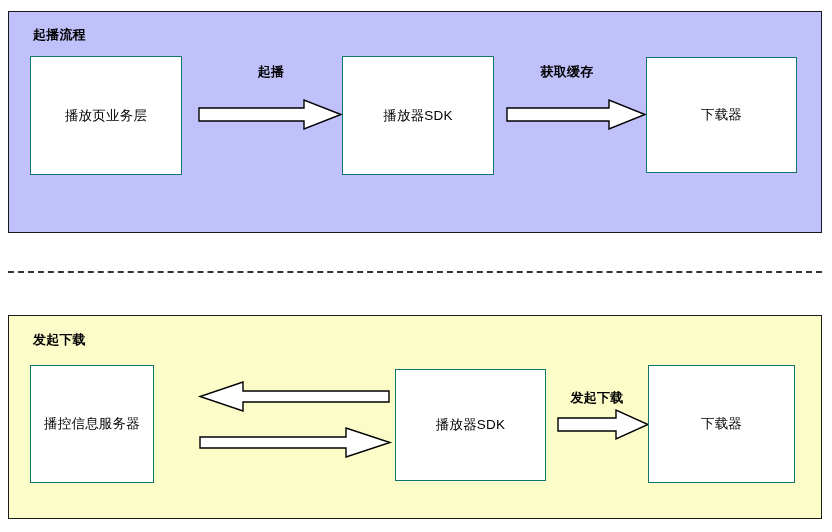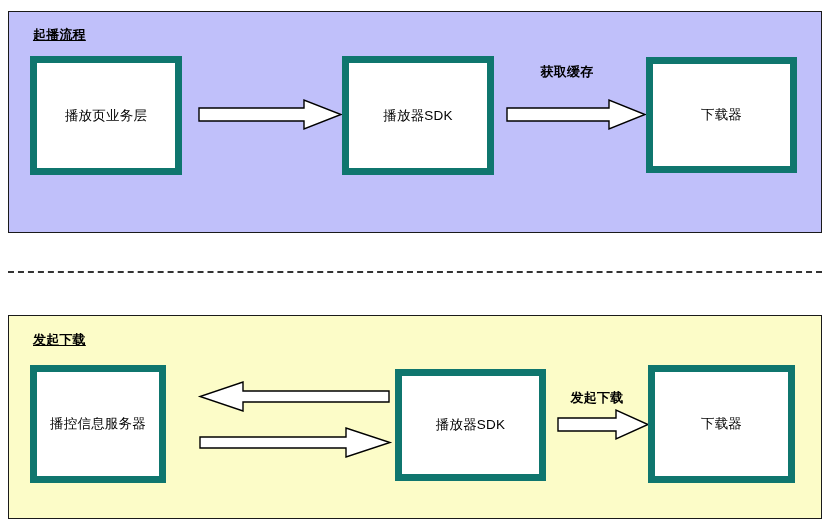--- a/index.html
+++ b/index.html
@@ -27,29 +27,28 @@
     box-sizing: border-box;
     border: 1px solid #1a1a1a;
   }
   .region-title {
     position: absolute;
     font-size: 13px;
     font-weight: 700;
     line-height: 16px;
     white-space: nowrap;
     letter-spacing: 0.2px;
-    text-decoration: underline;
   }
 
   
   .node {
     position: absolute;
     box-sizing: border-box;
     background: #ffffff;
-    border: 7px solid #0f766e;
+    border: 1px solid #0f766e;
     display: flex;
     align-items: center;
     justify-content: center;
   }
   .node-label {
     font-size: 13.5px;
     font-weight: 400;
     line-height: 18px;
     white-space: nowrap;
     text-align: center;
@@ -93,20 +92,21 @@
 
   <div class="region" style="left:8px; top:11px; width:814px; height:222px; background:#c0c0fa;">
   </div>
 
   <div class="region-title" style="left:33px; top:27px;">起播流程</div>
 
   <div class="node" style="left:30px; top:56px; width:152px; height:119px;">
     <span class="node-label">播放页业务层</span>
   </div>
 
+  <div class="edge-label" style="left:196px; top:64px; width:150px;">起播</div>
 
   <div class="arrow" style="left:198px; top:99px; width:144px; height:31px;">
     <svg width="144" height="31" viewBox="0 0 144 31">
       <path class="arrow-body" d="M1,9 L106,9 L106,1 L143,15.5 L106,30 L106,22 L1,22 Z"></path>
     </svg>
   </div>
 
   <div class="node" style="left:342px; top:56px; width:152px; height:119px;">
     <span class="node-label">播放器SDK</span>
   </div>
@@ -123,21 +123,21 @@
     <span class="node-label">下载器</span>
   </div>
 
   <div class="separator" style="left:8px; top:271px; width:814px;"></div>
 
   <div class="region" style="left:8px; top:315px; width:814px; height:204px; background:#fcfcc8;">
   </div>
 
   <div class="region-title" style="left:33px; top:332px;">发起下载</div>
 
-  <div class="node" style="left:30px; top:365px; width:136px; height:118px;">
+  <div class="node" style="left:30px; top:365px; width:124px; height:118px;">
     <span class="node-label">播控信息服务器</span>
   </div>
 
 
   <div class="arrow" style="left:198px; top:380px; width:192px; height:33px;">
     <svg width="192" height="33" viewBox="0 0 192 33">
       <path class="arrow-body" d="M191,11 L45,11 L45,2 L2,16.5 L45,31 L45,22 L191,22 Z"></path>
     </svg>
   </div>
 

